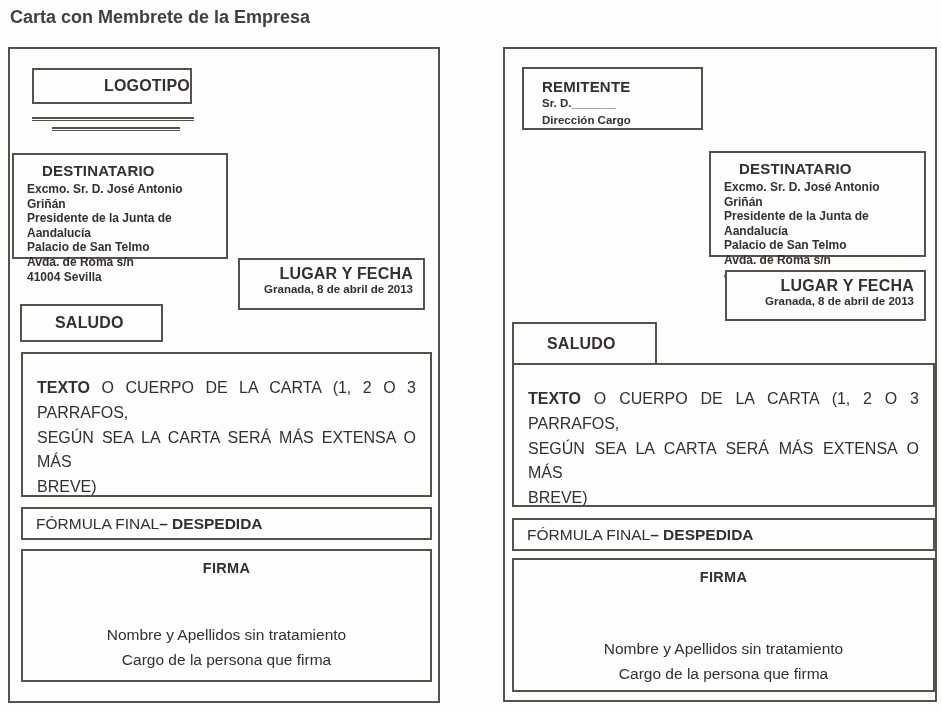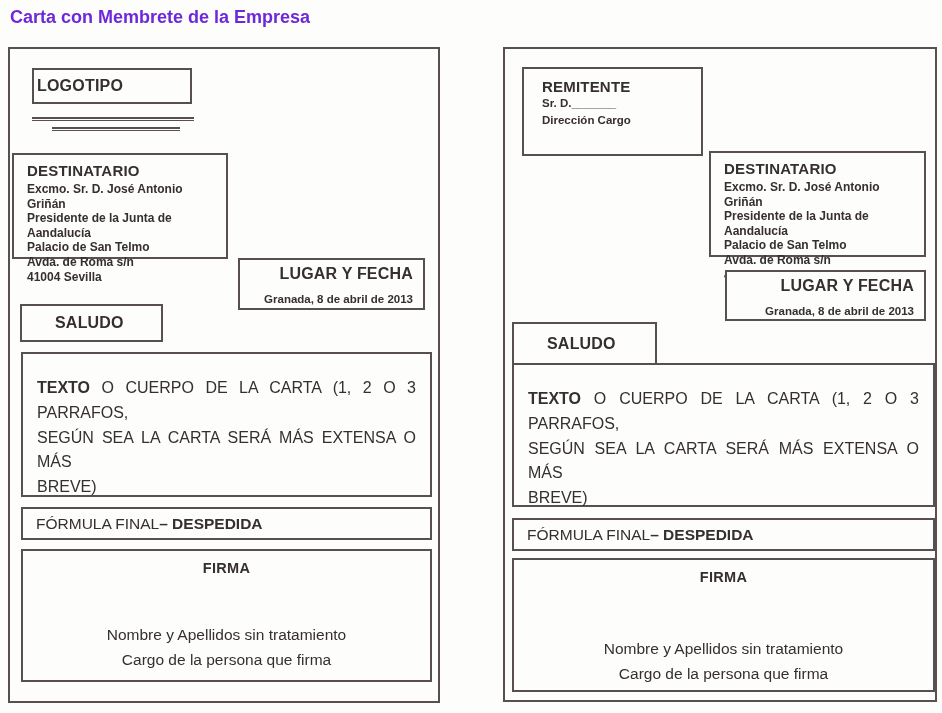--- a/index.html
+++ b/index.html
@@ -8,47 +8,47 @@
     background:#fdfdfb;
     font-family:"Liberation Sans", sans-serif;
     color:#362f2f;
     position:relative;
     overflow:hidden;
   }
   .canvas{position:absolute;inset:0;}
   .col-title{
     position:absolute;
     font-size:18px;font-weight:bold;
-    color:#6d28d9;
+    color:#404040;
     white-space:nowrap;
   }
   .page{
     position:absolute;
     background:#fdfdfb;
     border:2px solid #57504e;
   }
   .box{
     position:absolute;
     border:2px solid #57504e;
     background:#fdfdfb;
     box-sizing:border-box;
   }
   .h-label{font-size:15px;font-weight:bold;letter-spacing:.2px;}
   .addr-line{font-size:12px;font-weight:bold;line-height:14.6px;}
-  .logo-box{display:flex;align-items:center;padding-left:3px;}
+  .logo-box{display:flex;align-items:center;padding-left:3px;justify-content:flex-end;}
   .rule{
     position:absolute;height:4px;
     border-top:2px solid #57504e;
     border-bottom:1px solid #57504e;
     box-sizing:border-box;
   }
   .dest-box{padding:7px 8px 4px 13px;}
-  .dest-box .h-label{margin-bottom:3px;}
+  .dest-box .h-label{margin-bottom:3px;margin-left:15px;}
   .lugar-box{padding:5px 10px 0 6px;text-align:right;}
-  .lugar-date{font-size:11.5px;font-weight:bold;margin-top:10px;}
+  .lugar-date{font-size:11.5px;font-weight:bold;margin-top:0;}
   .saludo-box{display:flex;align-items:center;padding-left:33px;}
   .texto-box{padding:22px 14px 0 14px;font-size:16px;line-height:1.55;word-spacing:1px;}
   .jline{text-align:justify;text-align-last:justify;}
   .formula-box{display:flex;align-items:center;padding-left:13px;font-size:15.5px;}
   .firma-box{text-align:center;padding-top:9px;}
   .firma-head{font-size:14.5px;font-weight:bold;letter-spacing:.3px;}
   .firma-lines{margin-top:47px;font-size:15.5px;line-height:1.6;}
   .remit-box{padding:9px 8px 0 18px;}
   .remit-line{font-size:11.5px;font-weight:bold;line-height:17px;}
   .bold{font-weight:bold;}
@@ -103,21 +103,21 @@
       <div class="firma-lines">
         <div>Nombre y Apellidos sin tratamiento</div>
         <div>Cargo de la persona que firma</div>
       </div>
     </div>
   </div>
 
 
   <div class="page" style="left:503px;top:47px;width:430px;height:651px;">
 
-    <div class="box remit-box" style="left:17px;top:18px;width:181px;height:89px;">
+    <div class="box remit-box" style="left:17px;top:18px;width:181px;height:63px;">
       <div class="h-label">REMITENTE</div>
       <div class="remit-line">Sr. D._______</div>
       <div class="remit-line">Dirección Cargo</div>
     </div>
 
     <div class="box dest-box" style="left:204px;top:102px;width:217px;height:106px;">
       <div class="h-label">DESTINATARIO</div>
       <div class="addr-line">Excmo. Sr. D. José Antonio Griñán</div>
       <div class="addr-line">Presidente de la Junta de Aandalucía</div>
       <div class="addr-line">Palacio de San Telmo</div>

